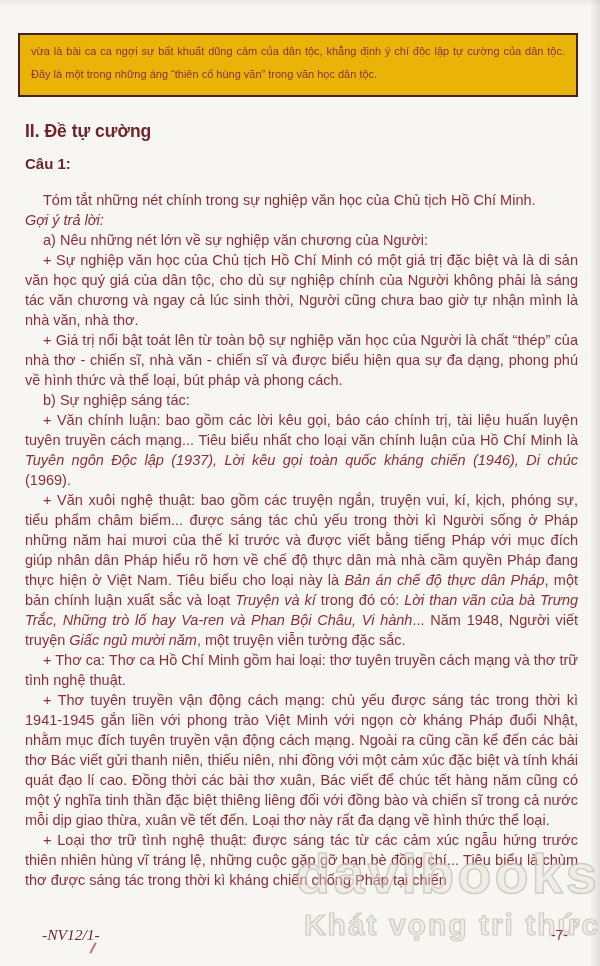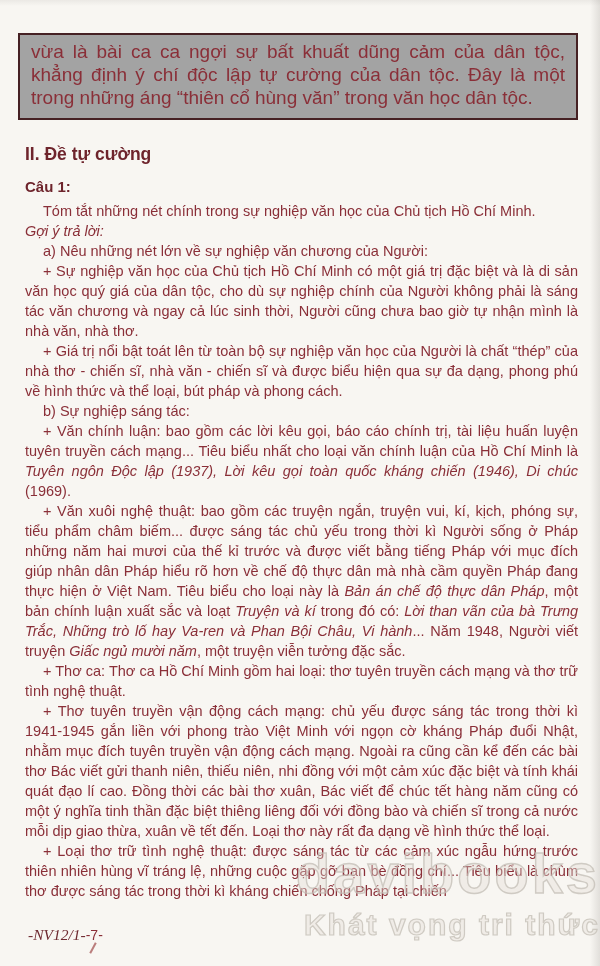--- a/index.html
+++ b/index.html
@@ -20,42 +20,42 @@
     pointer-events:none;
   }
   .scan-edge-top{
     position:absolute;top:0;left:0;width:100%;height:6px;
     background:linear-gradient(to bottom,rgba(120,115,110,0.10),rgba(0,0,0,0));
     pointer-events:none;
   }
   .intro-box{
     margin:33px 22px 0 18px;
     border:2px solid #462124;
-    background:#a3a3a3;
+    background:#eab308;
     padding:5px 11px 9px 11px;
     box-sizing:border-box;
     color:#8a2f38;
-    font-size:19px;
+    font-size:11px;
     line-height:23px;
     text-align:justify;
   }
   .section-heading{
     margin:24px 0 0 25px;
     font-size:17.5px;
     font-weight:bold;
     color:#6e242c;
   }
   .question-label{
     margin:13px 0 0 25px;
     font-size:15px;
     font-weight:bold;
     color:#6e242c;
   }
   .body-text{
-    margin-top:6px;
+    margin-top:18px;
     padding:0 22px 0 25px;
     color:#8a2f38;
     font-size:14.5px;
     line-height:20px;
     text-align:justify;
   }
   .body-text p{margin:0;padding:0;}
   .body-text p.indent{text-indent:18px;}
   .body-text p.italic{font-style:italic;}
   .body-text em{}
@@ -80,25 +80,26 @@
     margin-top:8px;
     font-size:30px;
     font-weight:bold;
     letter-spacing:2px;
     color:rgba(228,222,215,0.40);
     padding-left:28px;
     -webkit-text-stroke:1.2px rgba(198,192,184,0.80);
   }
   .footer{
     position:absolute;
-    left:28px;right:32px;top:926px;
+    left:42px;right:32px;top:926px;
     display:flex;
-    justify-content:flex-start;
+    justify-content:space-between;
     align-items:baseline;
     z-index:7;
+    gap:28px;
   }
   .footer-left{
     font-family:"Liberation Serif","DejaVu Serif",serif;
     font-style:italic;
     font-size:15.5px;
     color:#6e2a31;
   }
   .footer-right{
     font-size:14px;
     color:#8a2f38;

